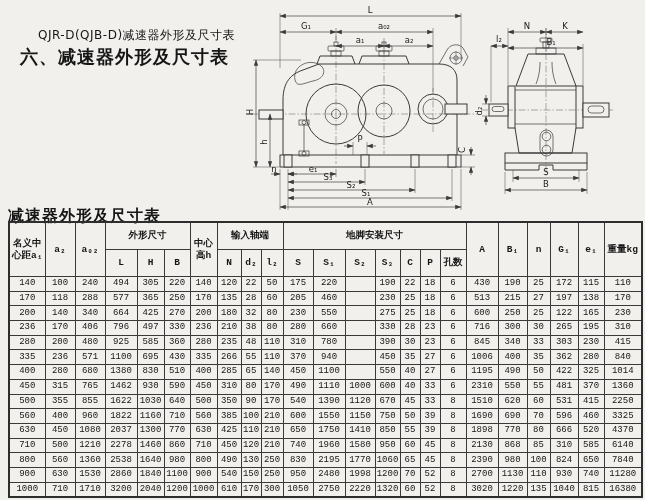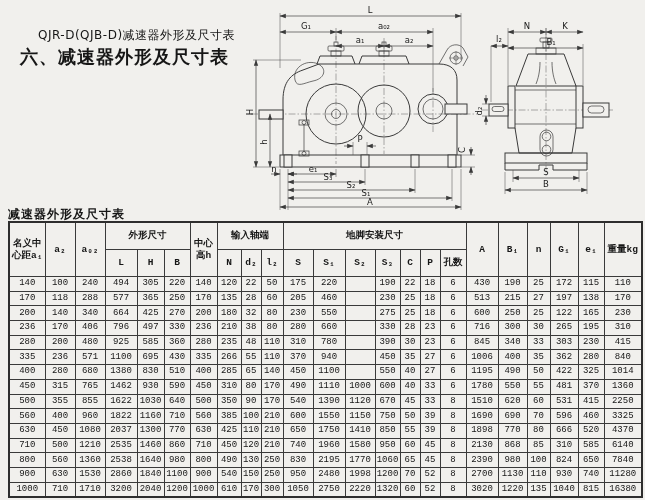--- a/index.html
+++ b/index.html
@@ -4,21 +4,21 @@
 <style>
   html,body{margin:0;padding:0;}
   body{
     width:645px;height:500px;position:relative;overflow:hidden;
     background:#f1f0ed;color:#161616;
     font-family:"DejaVu Sans","Liberation Sans",sans-serif;
   }
   .page-title{position:absolute;left:20px;top:7px;font-size:18px;font-weight:bold;letter-spacing:1px;margin-top:38px;}
   .page-subtitle{position:absolute;left:38px;top:27px;font-size:12px;font-weight:normal;letter-spacing:.5px;}
   .drawing-wrap{position:absolute;left:243px;top:2px;width:400px;height:213px;}
-  .table-title{position:absolute;left:8px;top:206px;font-size:12px;font-weight:bold;letter-spacing:1px;}
+  .table-title{position:absolute;left:8px;top:206px;font-size:16px;font-weight:bold;letter-spacing:1px;}
   table.dims{
     position:absolute;left:8px;top:221px;border-collapse:collapse;table-layout:fixed;
     border:2px solid #2e2e2e;
     font-family:Liberation Mono, monospace;
   }
   table.dims th,table.dims td{
     border:1px solid #3a3a3a;text-align:center;vertical-align:middle;
     padding:0;overflow:hidden;
   }
   table.dims thead th{font-size:9.5px;font-weight:bold;white-space:pre-line;line-height:1.2;height:26px;}
@@ -435,21 +435,21 @@
         <td>310</td>
         <td>80</td>
         <td>170</td>
         <td>490</td>
         <td>1110</td>
         <td>1000</td>
         <td>600</td>
         <td>40</td>
         <td>33</td>
         <td>6</td>
-        <td>1780</td>
+        <td>2310</td>
         <td>550</td>
         <td>55</td>
         <td>481</td>
         <td>370</td>
         <td>1360</td>
       </tr>
       <tr>
         <td>500</td>
         <td>355</td>
         <td>855</td>
@@ -521,21 +521,21 @@
         <td>770</td>
         <td>80</td>
         <td>666</td>
         <td>520</td>
         <td>4370</td>
       </tr>
       <tr>
         <td>710</td>
         <td>500</td>
         <td>1210</td>
-        <td>2535</td>
+        <td>2278</td>
         <td>1460</td>
         <td>860</td>
         <td>710</td>
         <td>450</td>
         <td>120</td>
         <td>210</td>
         <td>740</td>
         <td>1960</td>
         <td>1580</td>
         <td>950</td>

